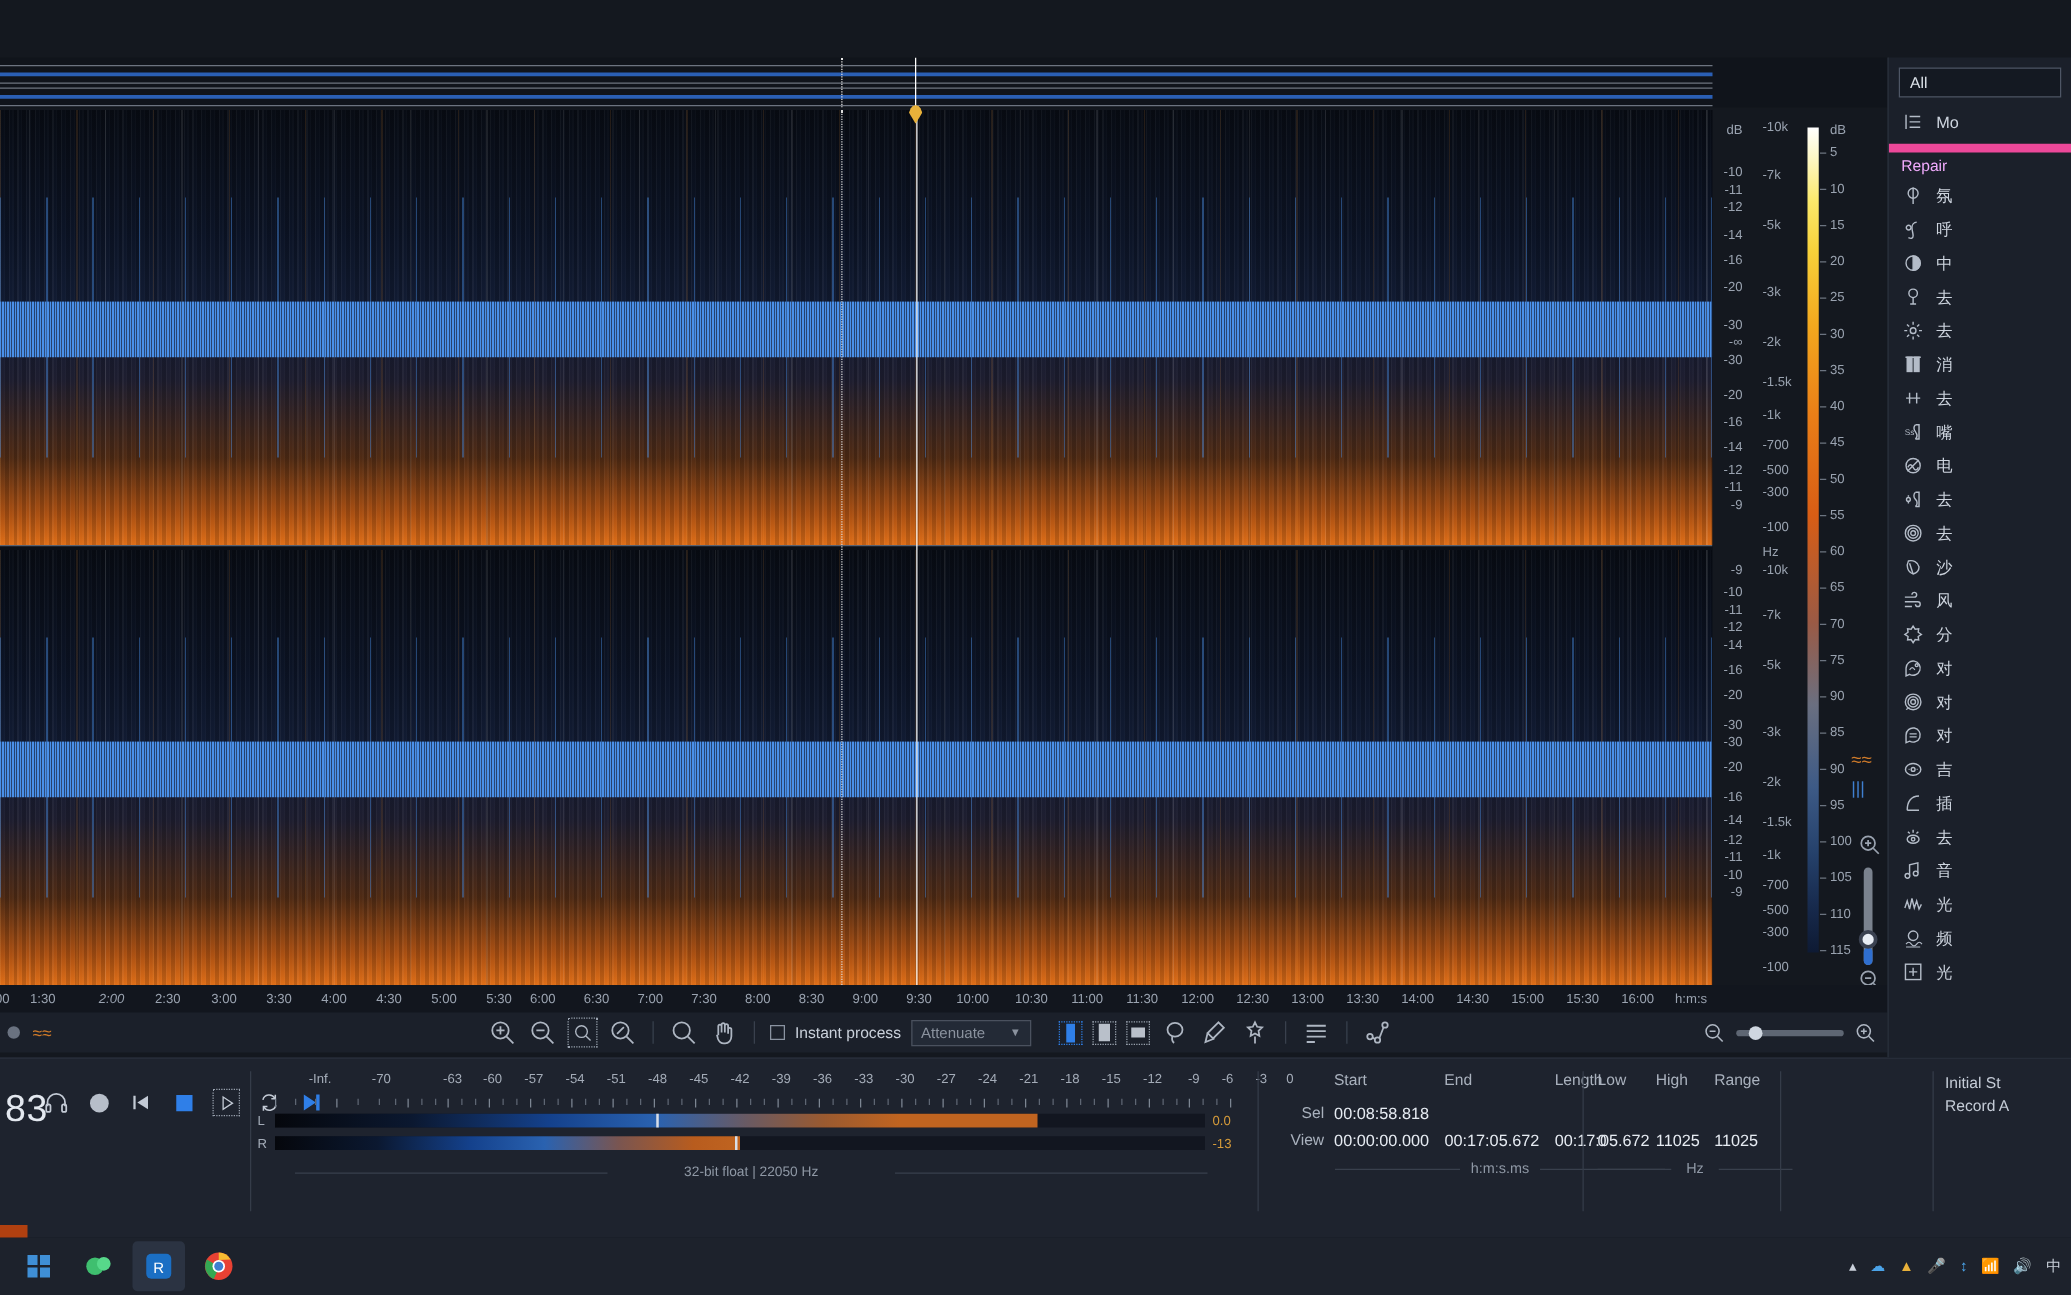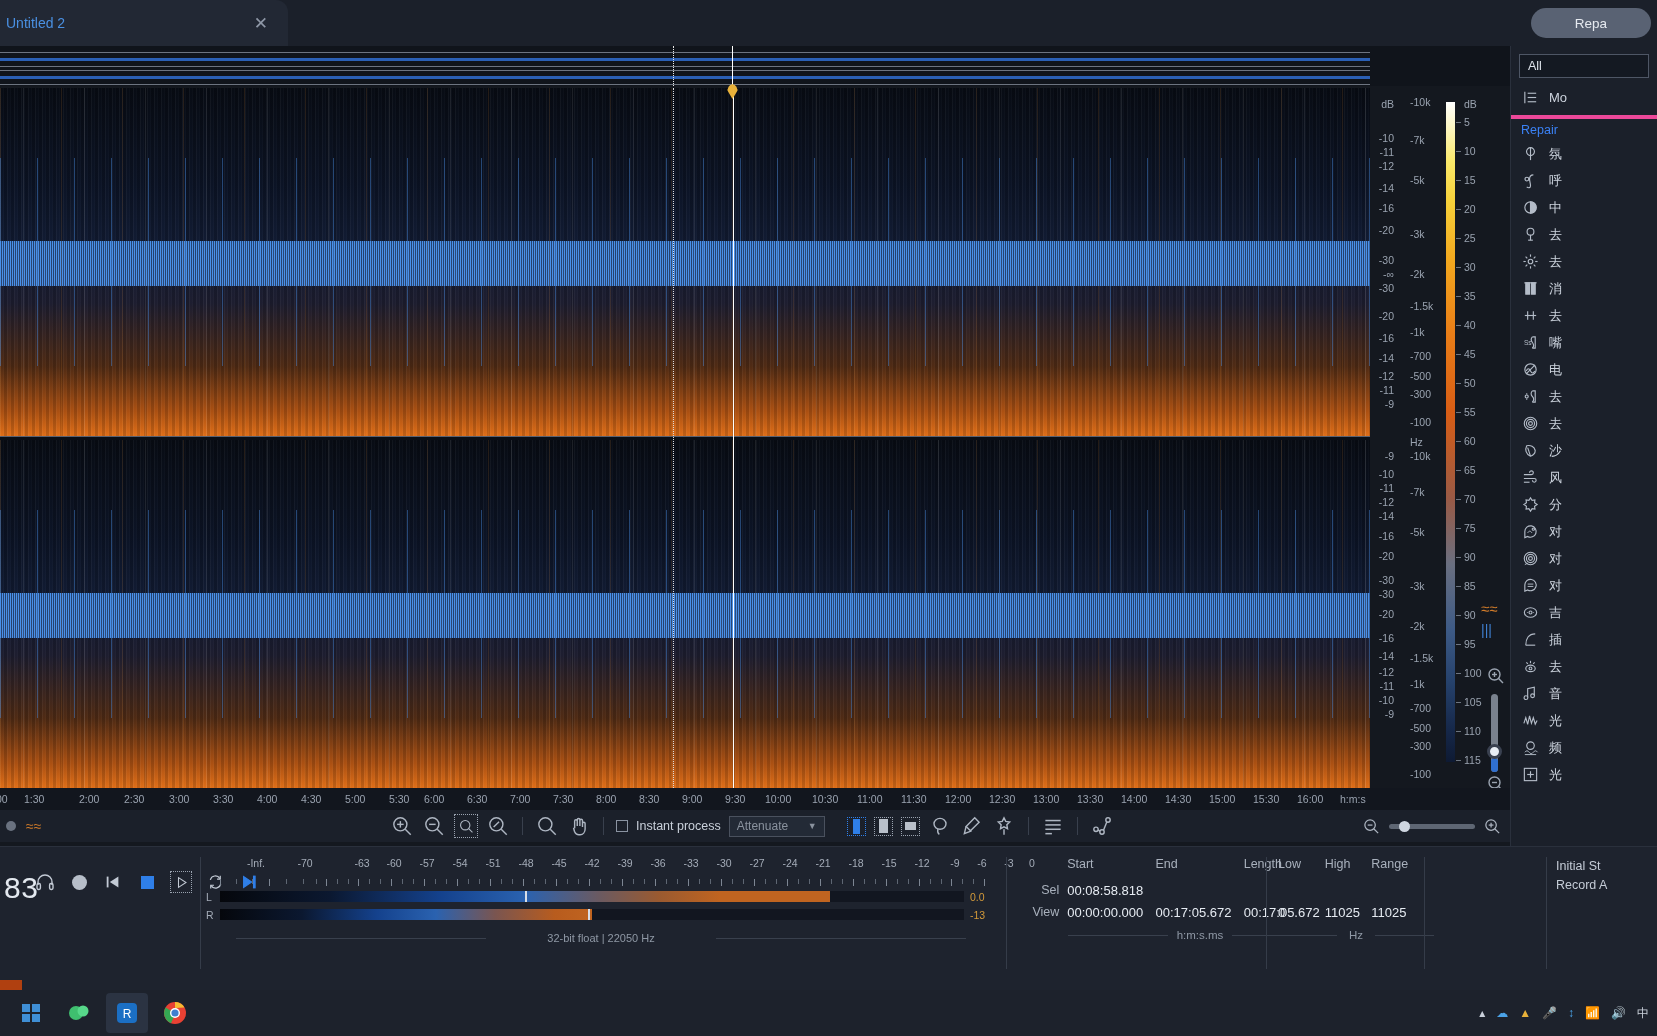--- a/index.html
+++ b/index.html
@@ -229,22 +229,22 @@
   .sb-filter {
     margin: 8px 8px 0 8px; height: 24px; border: 1px solid #4e5musical;
     border: 1px solid #4e5665; background: #141922; color: #dde3ea;
     display: flex; align-items: center; padding: 0 8px; font-size: 12.5px; cursor: pointer;
   }
   .sb-item {
     display: flex; align-items: center; gap: 9px; height: 27px; padding: 0 10px;
     color: #cdd4de; font-size: 13px; cursor: pointer; white-space: nowrap;
   }
   .sb-group {
-    color: #3b82f6; font-size: 12.5px; padding: 4px 0 3px 10px;
-    border-top: 4px solid #ec4899; margin-top: 4px;
+    color: #f0abfc; font-size: 12.5px; padding: 4px 0 3px 10px;
+    border-top: 7px solid #ec4899; margin-top: 4px;
   }
   .sb-ico { width: 19px; height: 19px; flex: 0 0 19px; color: #b4bcc8; display:flex; align-items:center; justify-content:center; }
 
   .sb-collapse {
     position: absolute; right: 128px; top: 818px; width: 18px; height: 18px;
     color: #aeb6c2; cursor: pointer;
   }
 
   
   .taskbar {
@@ -255,27 +255,20 @@
   .tb-app { width: 42px; height: 40px; display: flex; align-items: center; justify-content: center; border-radius: 4px; cursor: pointer; }
   .tb-app.active { background: #2b3342; }
   .tray { position: absolute; right: 8px; top: 0; height: 46px; display: flex; align-items: center; gap: 11px; color: #c9d0da; font-size: 12px; }
   .win-lefttab { position:absolute; left:0; bottom:46px; width: 22px; height: 10px; background:#b04010; }
 </style>
 </head>
 <body>
 
 <div id="app">
 
-  <div class="tabbar">
-    <div class="tab">
-      <div class="tab-title">Untitled 2</div>
-      <div class="tab-close">✕</div>
-    </div>
-    <div class="repair-btn">Repa</div>
-  </div>
 
   <div class="overview">
     <div class="ov-wave" style="top:6px;">
       <div class="ov-line" style="top:0"></div>
       <div class="ov-fill"></div>
       <div class="ov-line" style="top:14px"></div>
     </div>
     <div class="ov-wave" style="top:24px;">
       <div class="ov-line" style="top:0"></div>
       <div class="ov-fill"></div>
@@ -435,21 +428,21 @@
   <div class="zslider-knob"></div>
   <svg class="zcol" style="top:774px;" width="20" height="20" viewBox="0 0 20 20" fill="none" stroke="#9aa3b0" stroke-width="1.4">
     <circle cx="8.5" cy="8.5" r="5.5"></circle>
       <line x1="12.6" y1="12.6" x2="17" y2="17"></line>
       <line x1="6" y1="8.5" x2="11" y2="8.5"></line>
   </svg>
 
   <div class="ruler">
     <span style="left:-4px;">00</span>
     <span style="left:24px;">1:30</span>
-      <span style="left:79px;">2:00</span>
+      <span style="left:79px;font-style:italic;">2:00</span>
       <span style="left:124px;">2:30</span>
     <span style="left:169px;">3:00</span>
       <span style="left:213px;">3:30</span>
       <span style="left:257px;">4:00</span>
     <span style="left:301px;">4:30</span>
       <span style="left:345px;">5:00</span>
       <span style="left:389px;">5:30</span>
     <span style="left:424px;">6:00</span>
       <span style="left:467px;">6:30</span>
       <span style="left:510px;">7:00</span>

